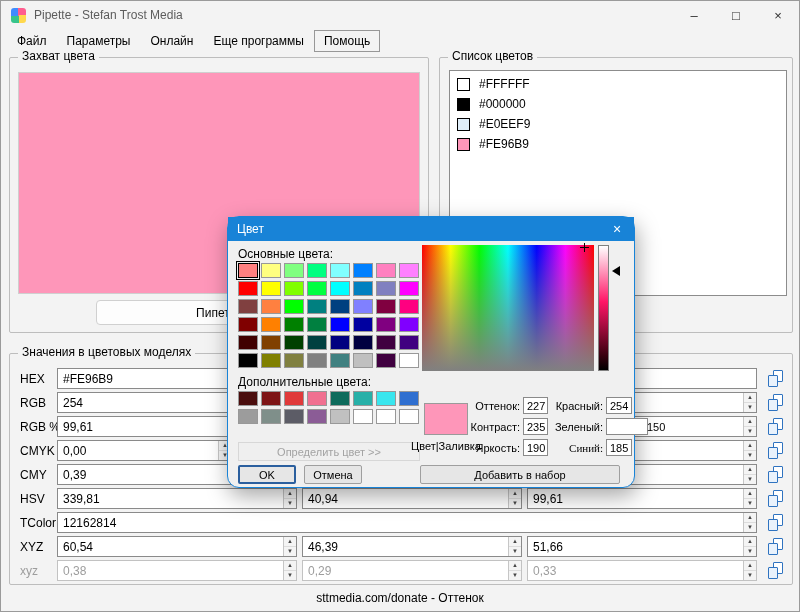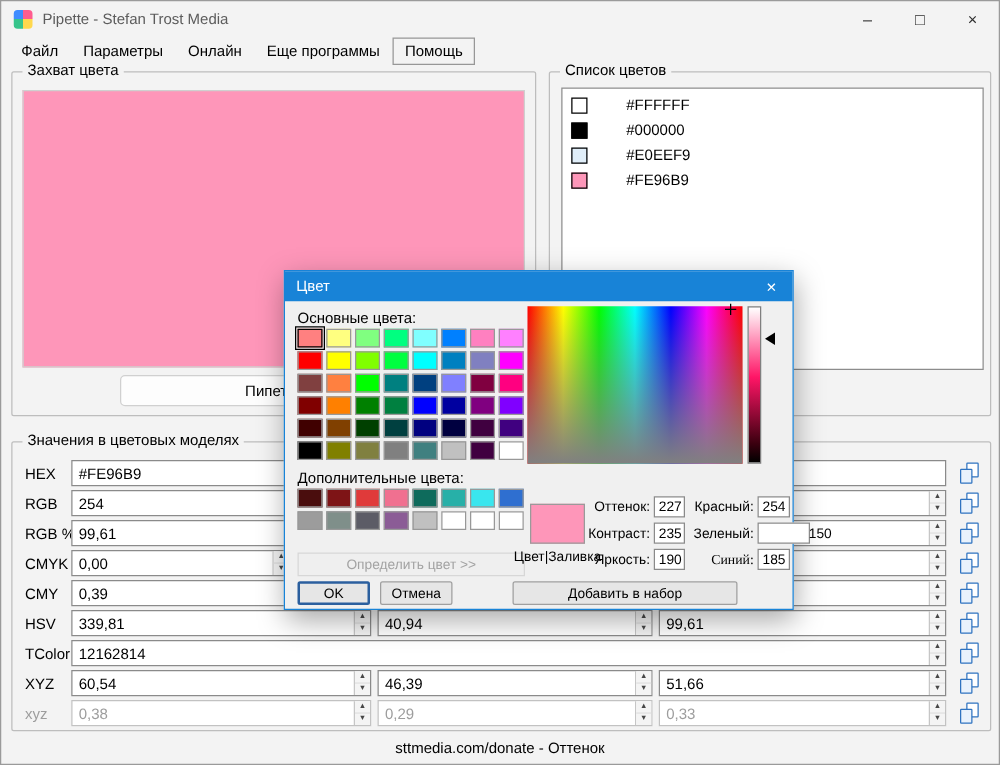--- a/index.html
+++ b/index.html
@@ -22,21 +22,21 @@
 
 
 .group { position:absolute; border:1px solid #bdbdbd; border-radius:2px; }
 .group-label { position:absolute; top:-9px; left:8px; background:#f3f3f3; padding:0 4px; }
 #capture-group { left:8px; top:56px; width:420px; height:276px; }
 #capture-area { position:absolute; left:8px; top:14px; width:402px; height:222px; border:1px solid #cfcfcf; }
 #pipette-button { position:absolute; left:86px; top:242px; width:246px; height:25px; background:#fdfdfd;
   border:1px solid #d0d0d0; border-radius:4px; font:inherit; }
 #colorlist-group { left:438px; top:56px; width:354px; height:276px; }
 #color-list { position:absolute; left:9px; top:12px; width:338px; height:226px; background:#fff; border:1px solid #8c8c8c; padding:3px 2px; overflow:hidden; }
-.citem { display:flex; align-items:center; height:20px; padding:0 5px;gap:22px; }
+.citem { display:flex; align-items:center; height:20px; padding:0 5px; }
 .cswatch { width:13px; height:13px; border:1px solid #000; margin-right:9px; flex:0 0 auto; }
 
 
 #values-group { left:8px; top:352px; width:784px; height:232px; }
 .vrow { position:absolute; left:0; width:100%; height:24px; }
 .vlabel { position:absolute; left:10px; top:4px; }
 .vfield { position:absolute; top:0; height:21px; background:#fff; border:1px solid #8a8a8a; }
 .vval { position:absolute; left:5px; top:3px; white-space:nowrap; }
 .spinner { position:absolute; right:0; top:0; width:13px; height:19px; display:flex; flex-direction:column; border-left:1px solid #c6c6c6; }
 .spin-btn { flex:1; font-size:6px; line-height:9px; text-align:center; color:#474747; background:#f4f4f4; overflow:hidden; }
@@ -61,21 +61,21 @@
 #custom-label { left:10px; top:158px; }
 .cgrid { position:absolute; left:10px; display:grid; grid-template-columns:repeat(8,20px); grid-auto-rows:15px; gap:3px; }
 #basic-grid { top:46px; }
 #custom-grid { top:174px; }
 .cell { border:1px solid #989898; }
 .cell.selected { border-color:#000; outline:1px solid #000; outline-offset:1px; }
 #define-btn { position:absolute; left:10px; top:225px; width:182px; height:19px; background:#efefef; border:1px solid #d7d7d7; color:#a3a3a3; font:inherit; font-size:11px; }
 .dbtn { position:absolute; top:248px; height:19px; background:#e6e6e6; border:1px solid #9f9f9f; border-radius:2px; font:inherit; font-size:11px; }
 #ok-btn { left:10px; width:58px; border:2px solid #2b5f9e; }
 #cancel-btn { left:76px; width:58px; }
-#add-btn { left:182px; width:180px; }
+#add-btn { left:192px; width:200px; }
 #grad { position:absolute; left:194px; top:28px; width:172px; height:126px;
   background: linear-gradient(to bottom, rgba(128,128,128,0), #808080),
               linear-gradient(to right,#f00,#ff0,#0f0,#0ff,#00f,#f0f,#f00); }
 #grad-marker { position:absolute; left:352px; top:26px; width:9px; height:9px; }
 #grad-marker::before { content:""; position:absolute; left:0; top:4px; width:9px; height:1px; background:#000; }
 #grad-marker::after { content:""; position:absolute; left:4px; top:0; width:1px; height:9px; background:#000; }
 #lum { position:absolute; left:370px; top:28px; width:11px; height:126px; border:1px solid #808080;
   background: linear-gradient(to bottom,#ffffff 0%,#ff1566 45%,#3a000f 88%,#000000); }
 #lum-arrow { position:absolute; left:384px; top:49px; width:0; height:0;
   border-top:5px solid transparent; border-bottom:5px solid transparent; border-right:8px solid #000; }
@@ -363,21 +363,21 @@
           <span class="cp-b"></span>
           <span class="cp-f"></span>
         </span>
       </div>
     </div>
 
   <div id="statusbar">
     <span>sttmedia.com/donate - Оттенок</span>
   </div>
 
-  <div id="dialog" style="border-color: rgb(24, 131, 215);">
+  <div id="dialog" style="border-color: rgb(24, 131, 215); border-radius: 12px;">
     <div id="dlg-titlebar" style="background: rgb(24, 131, 215);">
       <span id="dlg-title">Цвет</span>
       <span id="dlg-close">×</span>
     </div>
     <span id="basic-label" class="dlg-label">Основные цвета:</span>
     <div id="basic-grid" class="cgrid">
         <span class="cell selected" style="background: rgb(255, 128, 128);"></span>
         <span class="cell" style="background: rgb(255, 255, 128);"></span>
         <span class="cell" style="background: rgb(128, 255, 128);"></span>
         <span class="cell" style="background: rgb(0, 255, 128);"></span>

